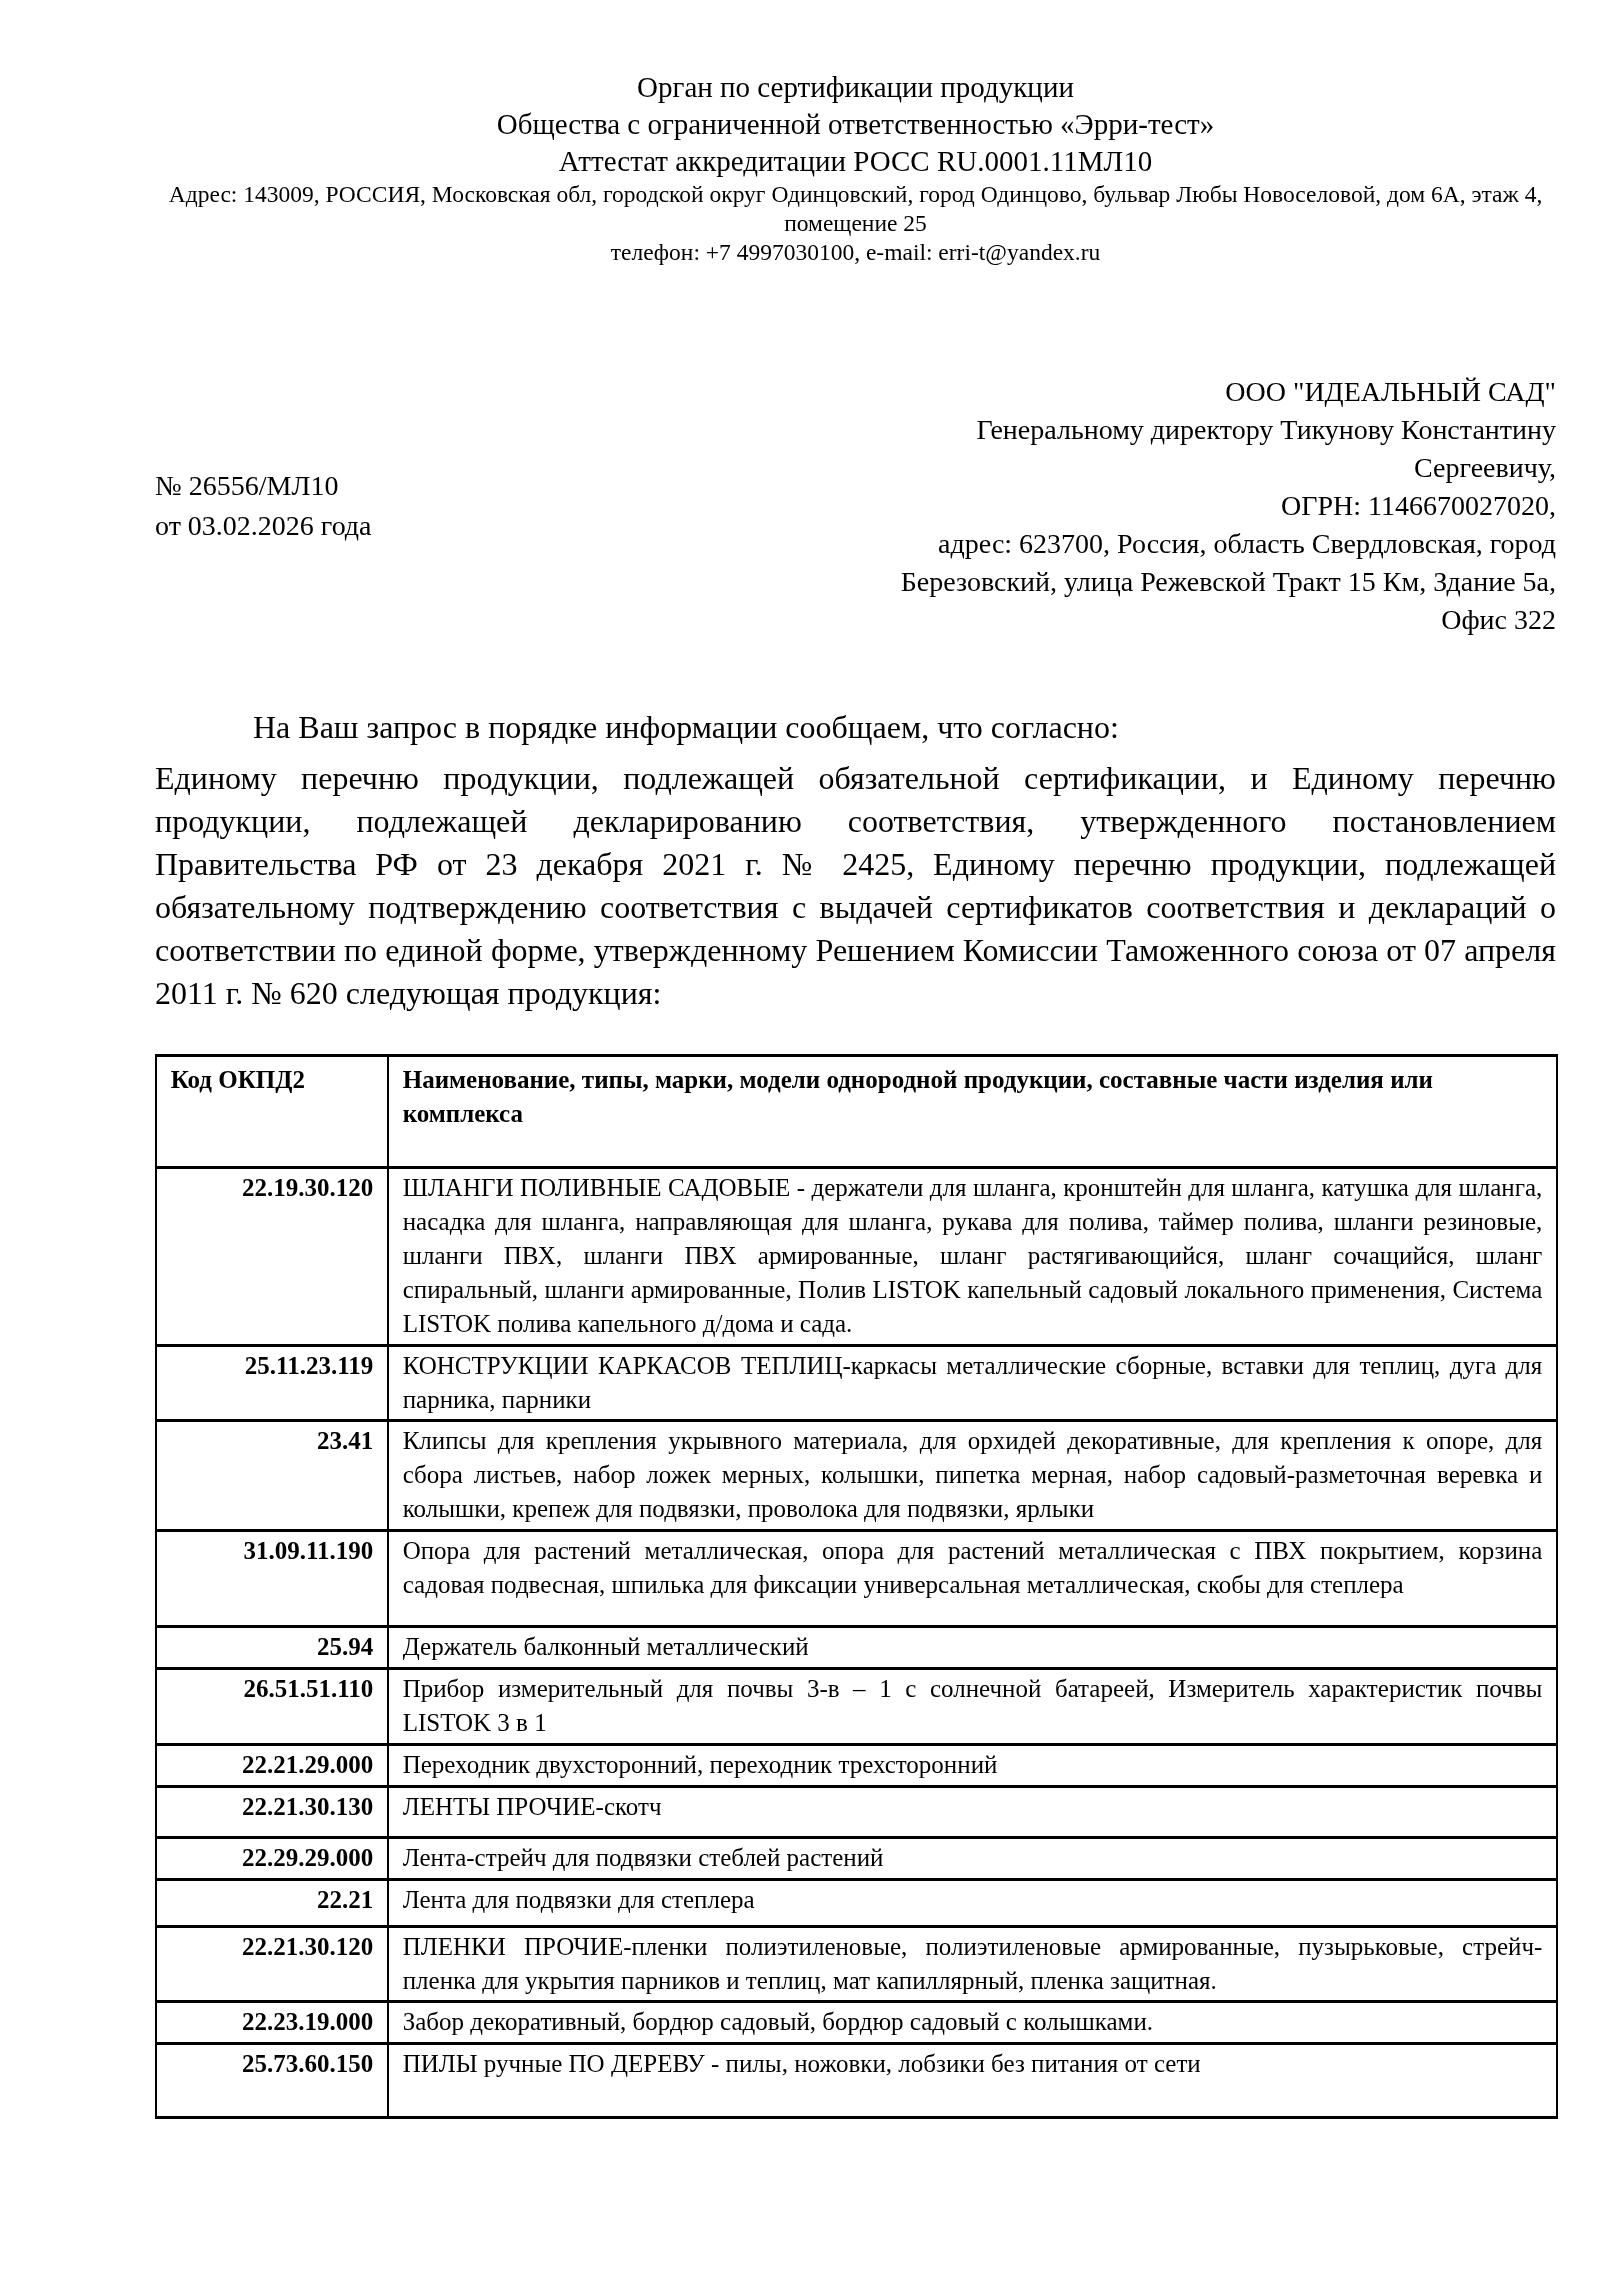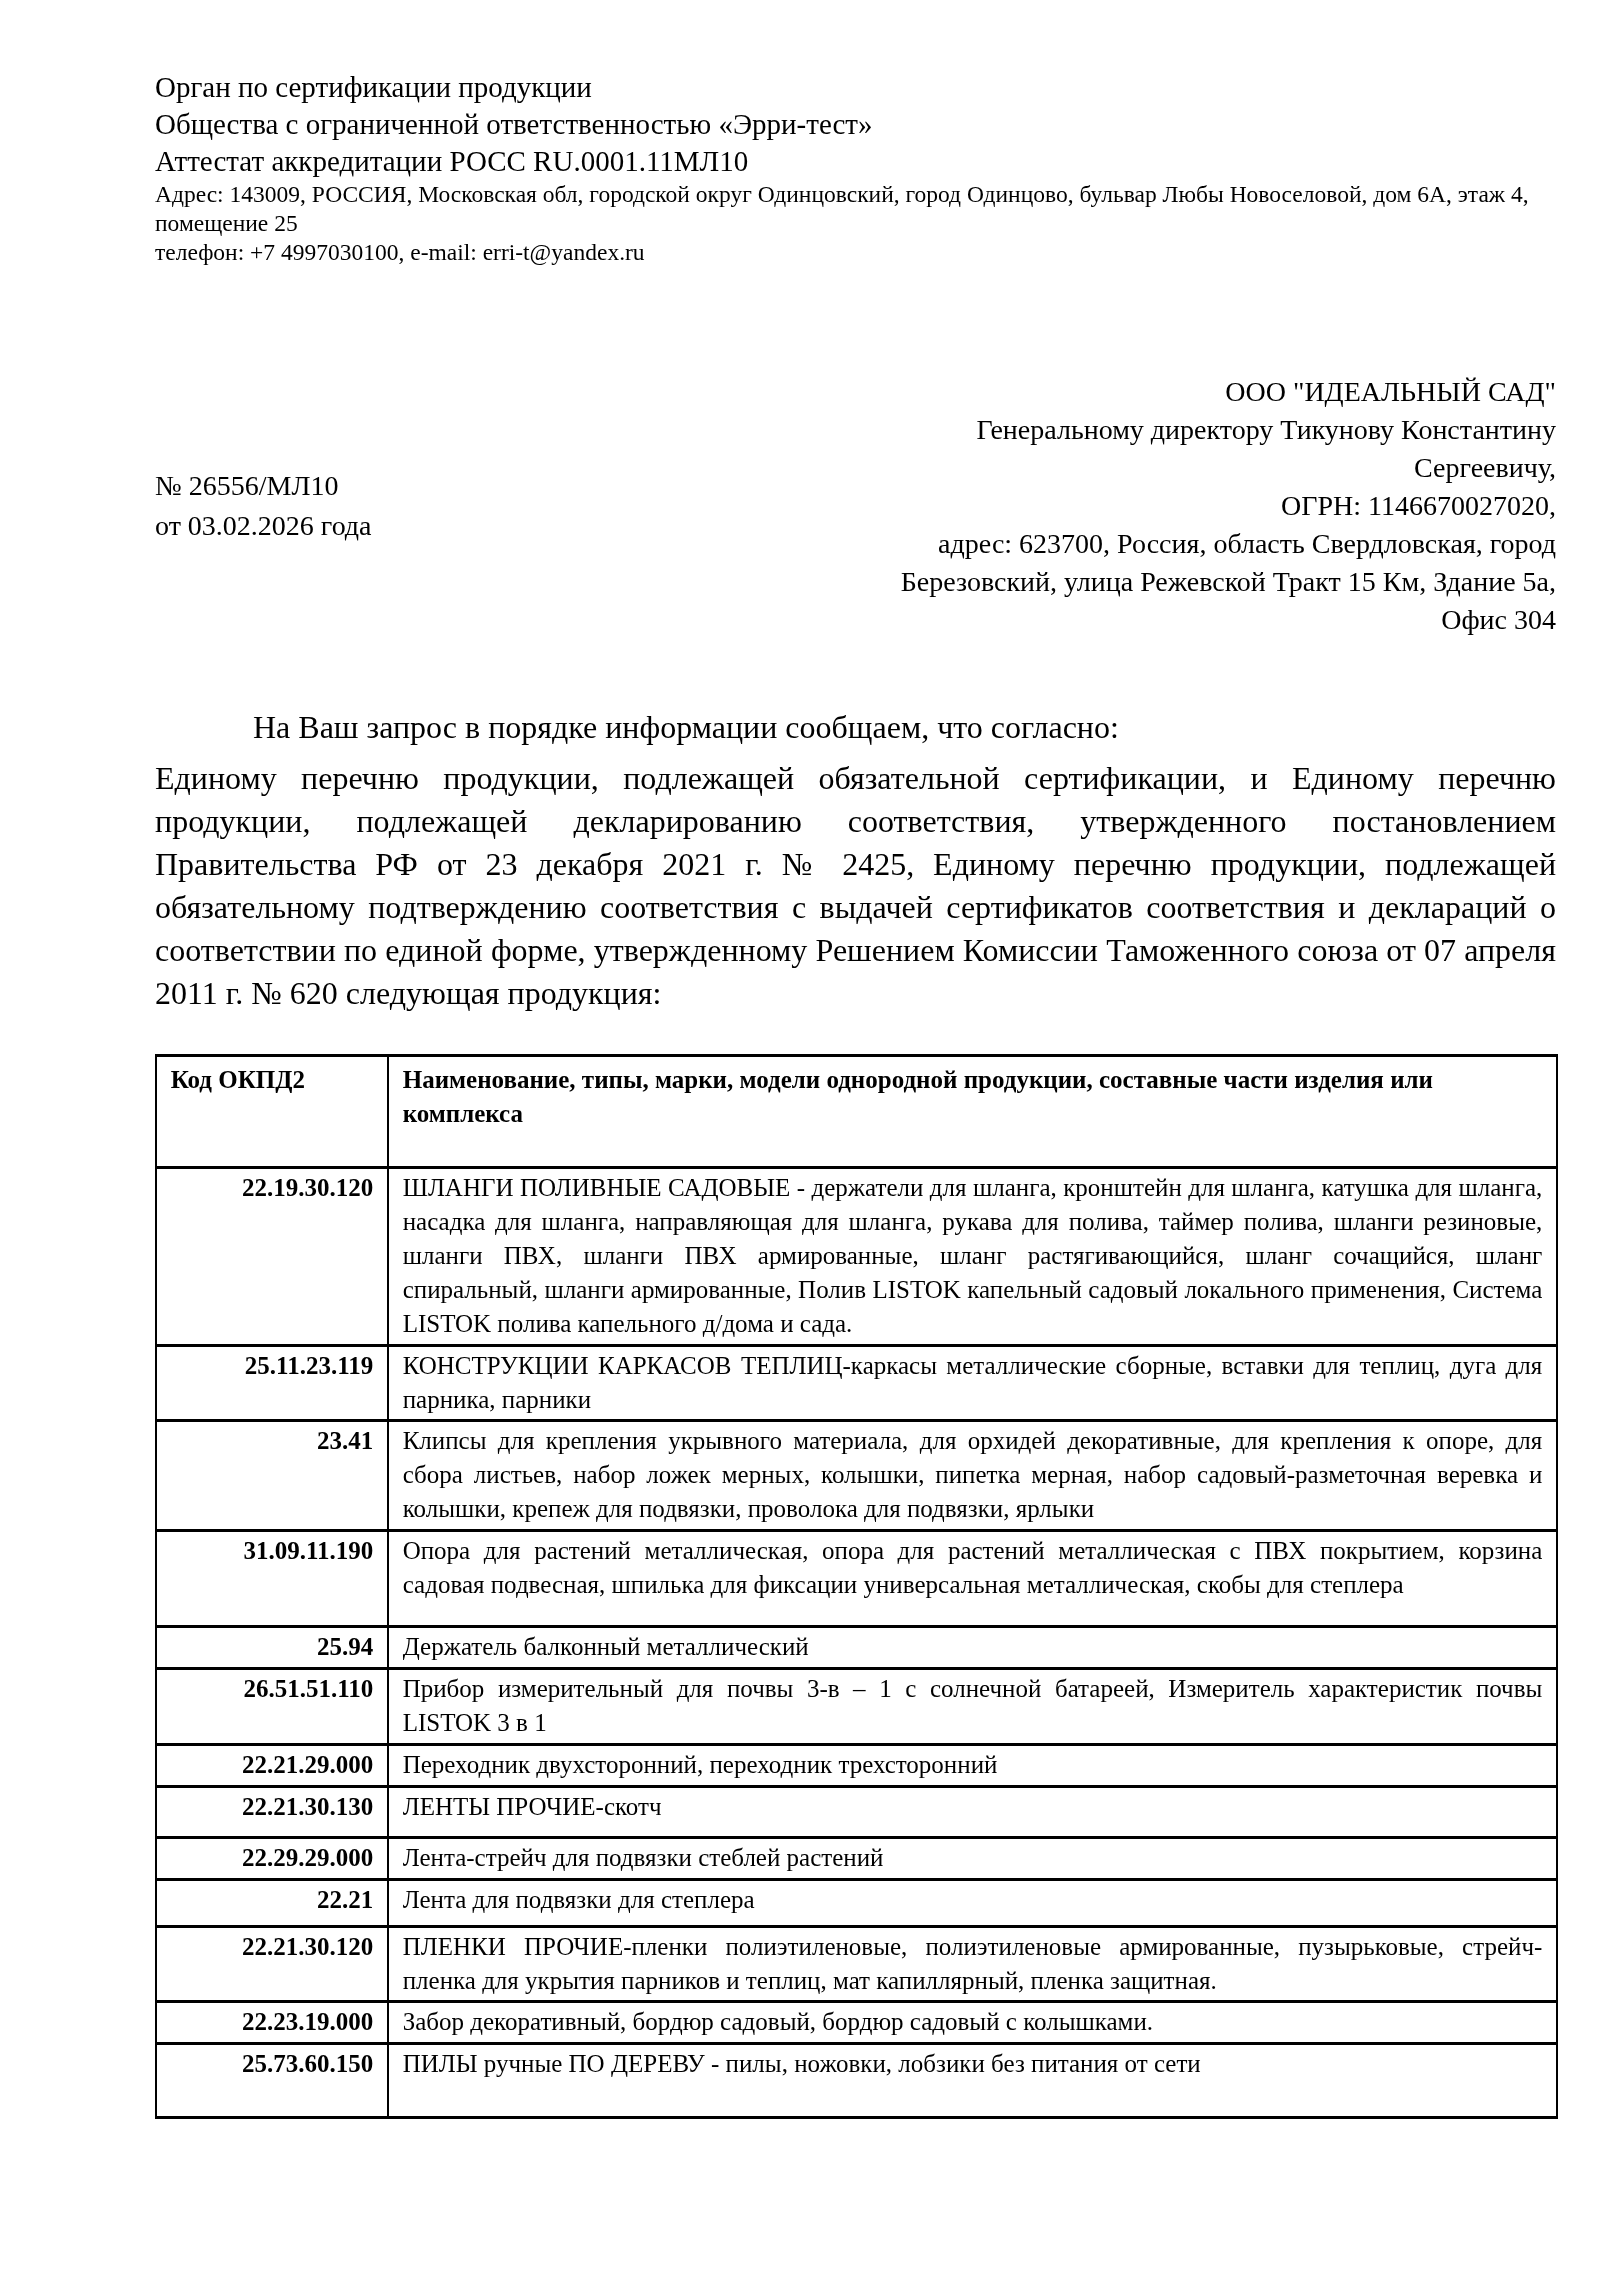--- a/index.html
+++ b/index.html
@@ -8,21 +8,21 @@
     width: 1621px;
     height: 2293px;
     margin: 0 auto;
     background: #ffffff;
     color: #000000;
     font-family: "Liberation Serif", "DejaVu Serif", serif;
     box-sizing: border-box;
     padding: 69px 65px 0 155px;
     overflow: hidden;
   }
-  .letterhead { text-align: left; }
+  .letterhead { text-align: center; }
   .letterhead .title-line {
     font-size: 29px;
     line-height: 37px;
     white-space: nowrap;
   }
   .letterhead .address-line {
     font-size: 23.5px;
     line-height: 29px;
     white-space: nowrap;
   }
@@ -109,21 +109,21 @@
       <div>№ 26556/МЛ10</div>
       <div>от 03.02.2026 года</div>
     </div>
     <div class="recipient">
         <div>ООО "ИДЕАЛЬНЫЙ САД"</div>
         <div>Генеральному директору Тикунову Константину</div>
         <div>Сергеевичу,</div>
         <div>ОГРН: 1146670027020,</div>
         <div>адрес: 623700, Россия, область Свердловская, город</div>
         <div>Березовский, улица Режевской Тракт 15 Км, Здание 5а,</div>
-        <div>Офис 304</div>
+        <div>Офис 322</div>
       </div>
   </div>
 
   <div class="body-text">
     <p class="intro">На Ваш запрос в порядке информации сообщаем, что согласно:</p>
     <p class="main-paragraph">Единому перечню продукции, подлежащей обязательной сертификации, и Единому перечню продукции, подлежащей декларированию соответствия, утвержденного постановлением Правительства РФ от 23 декабря 2021 г. № 2425, Единому перечню продукции, подлежащей обязательному подтверждению соответствия с выдачей сертификатов соответствия и деклараций о соответствии по единой форме, утвержденному Решением Комиссии Таможенного союза от 07 апреля 2011 г. № 620 следующая продукция:</p>
   </div>
 
   <table class="products">
     <colgroup>

